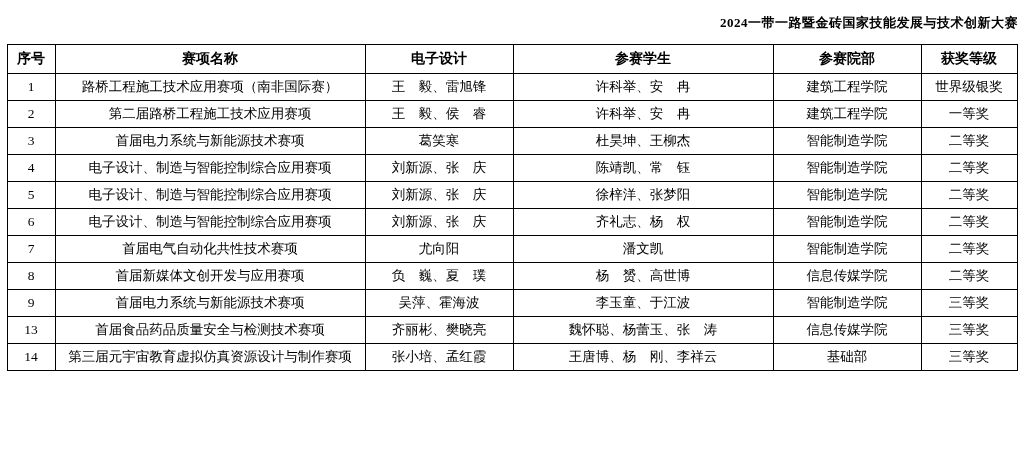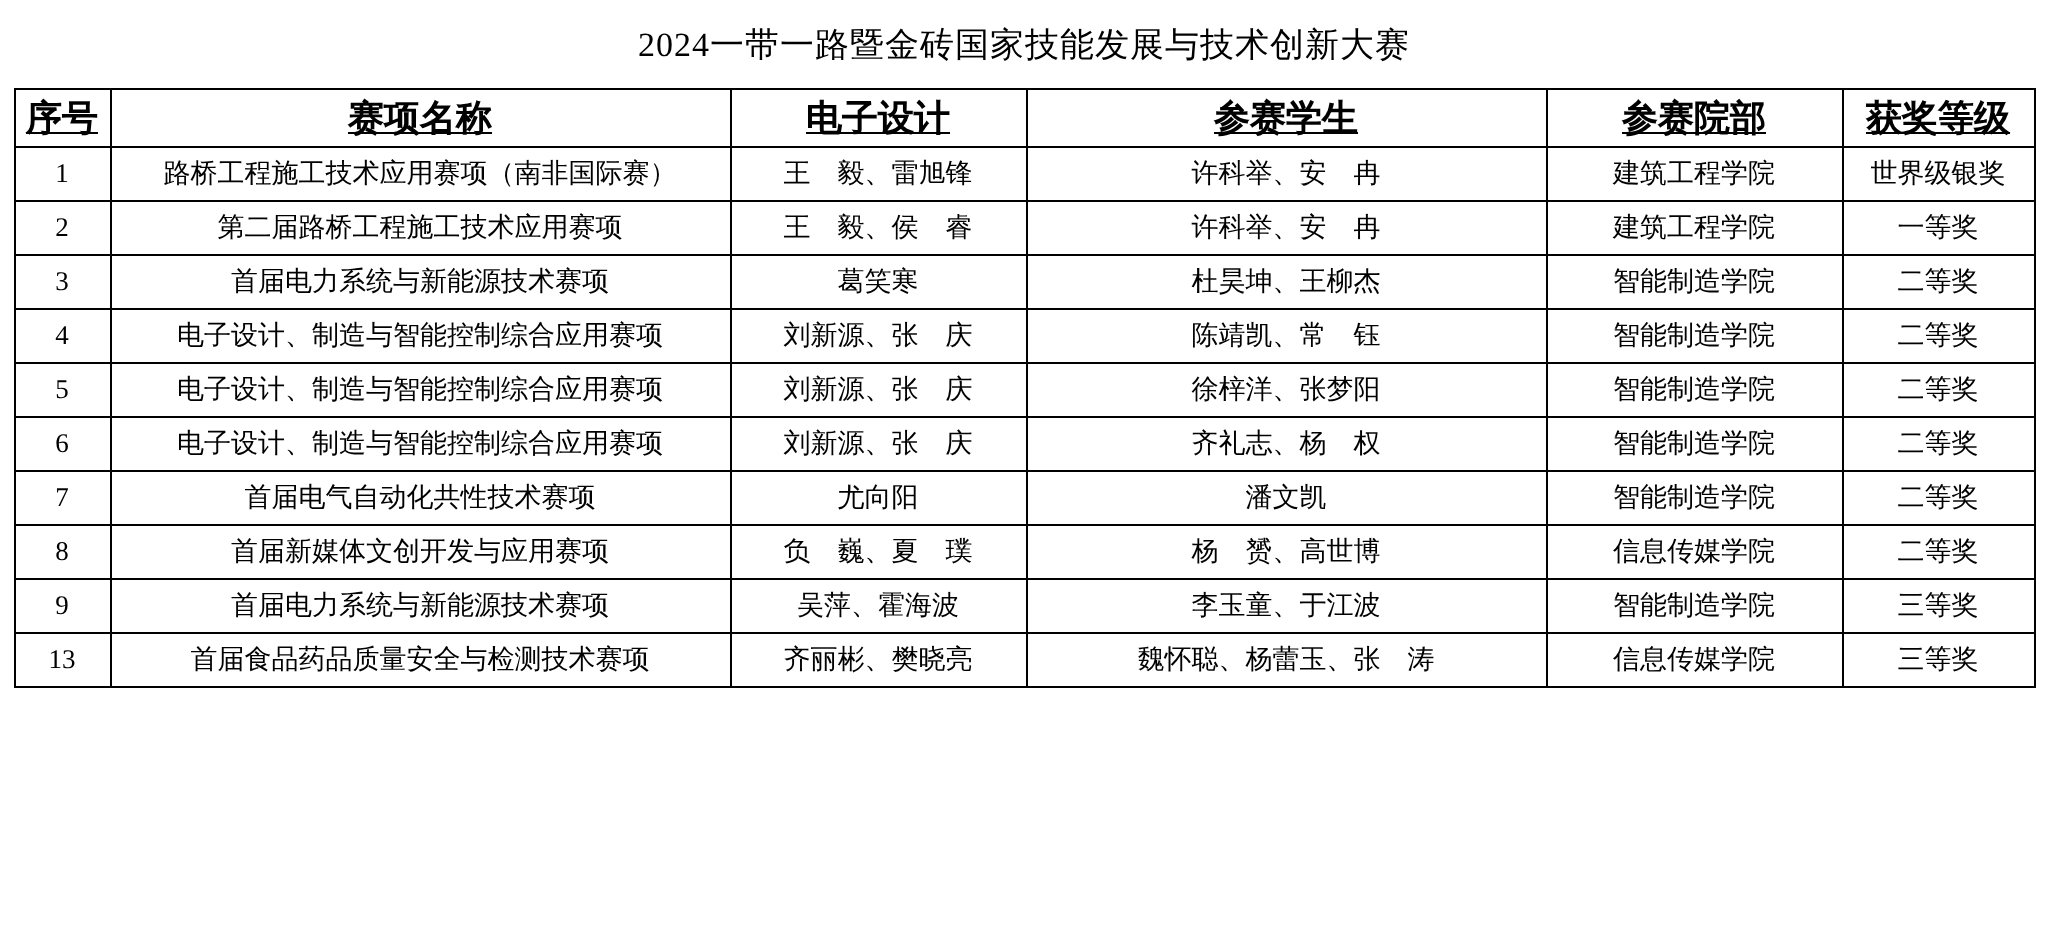--- a/index.html
+++ b/index.html
@@ -14,23 +14,23 @@
     color: #000000;
     overflow: hidden;
   }
   .page {
     width: 1024px;
     height: 476px;
     box-sizing: border-box;
     padding: 8px 6px 0 6px;
   }
   .doc-title {
-    text-align: center;
-    font-weight: normal;
-    font-size: 17px;
+    text-align: right;
+    font-weight: bold;
+    font-size: 13px;
     line-height: 25px;
     letter-spacing: 0.5px;
     margin: 2px 0 0 0;
   }
   .doc-title .line2 {
     display: block;
   }
   table.award-table {
     border-collapse: collapse;
     width: 1010px;
@@ -43,23 +43,22 @@
     text-align: center;
     vertical-align: middle;
     font-size: 13.5px;
     line-height: 16px;
     padding: 5px 2px;
     white-space: nowrap;
     overflow: hidden;
   }
   table.award-table th {
     font-weight: bold;
-    font-size: 18px;
+    font-size: 14px;
     padding: 6px 2px;
-    text-decoration: underline;
   }
   col.c-seq    { width: 48px; }
   col.c-name   { width: 310px; }
   col.c-teacher{ width: 148px; }
   col.c-student{ width: 260px; }
   col.c-college{ width: 148px; }
   col.c-level  { width: 96px; }
 </style>
 </head>
 <body>
@@ -163,16 +162,24 @@
         <td>三等奖</td>
       </tr>
       <tr>
         <td>13</td>
         <td>首届食品药品质量安全与检测技术赛项</td>
         <td>齐丽彬、樊晓亮</td>
         <td>魏怀聪、杨蕾玉、张　涛</td>
         <td>信息传媒学院</td>
         <td>三等奖</td>
       </tr>
+      <tr>
+        <td>14</td>
+        <td>第三届元宇宙教育虚拟仿真资源设计与制作赛项</td>
+        <td>张小培、孟红霞</td>
+        <td>王唐博、杨　刚、李祥云</td>
+        <td>基础部</td>
+        <td>三等奖</td>
+      </tr>
     </tbody>
   </table>
 
 </div>
 
 </body></html>

